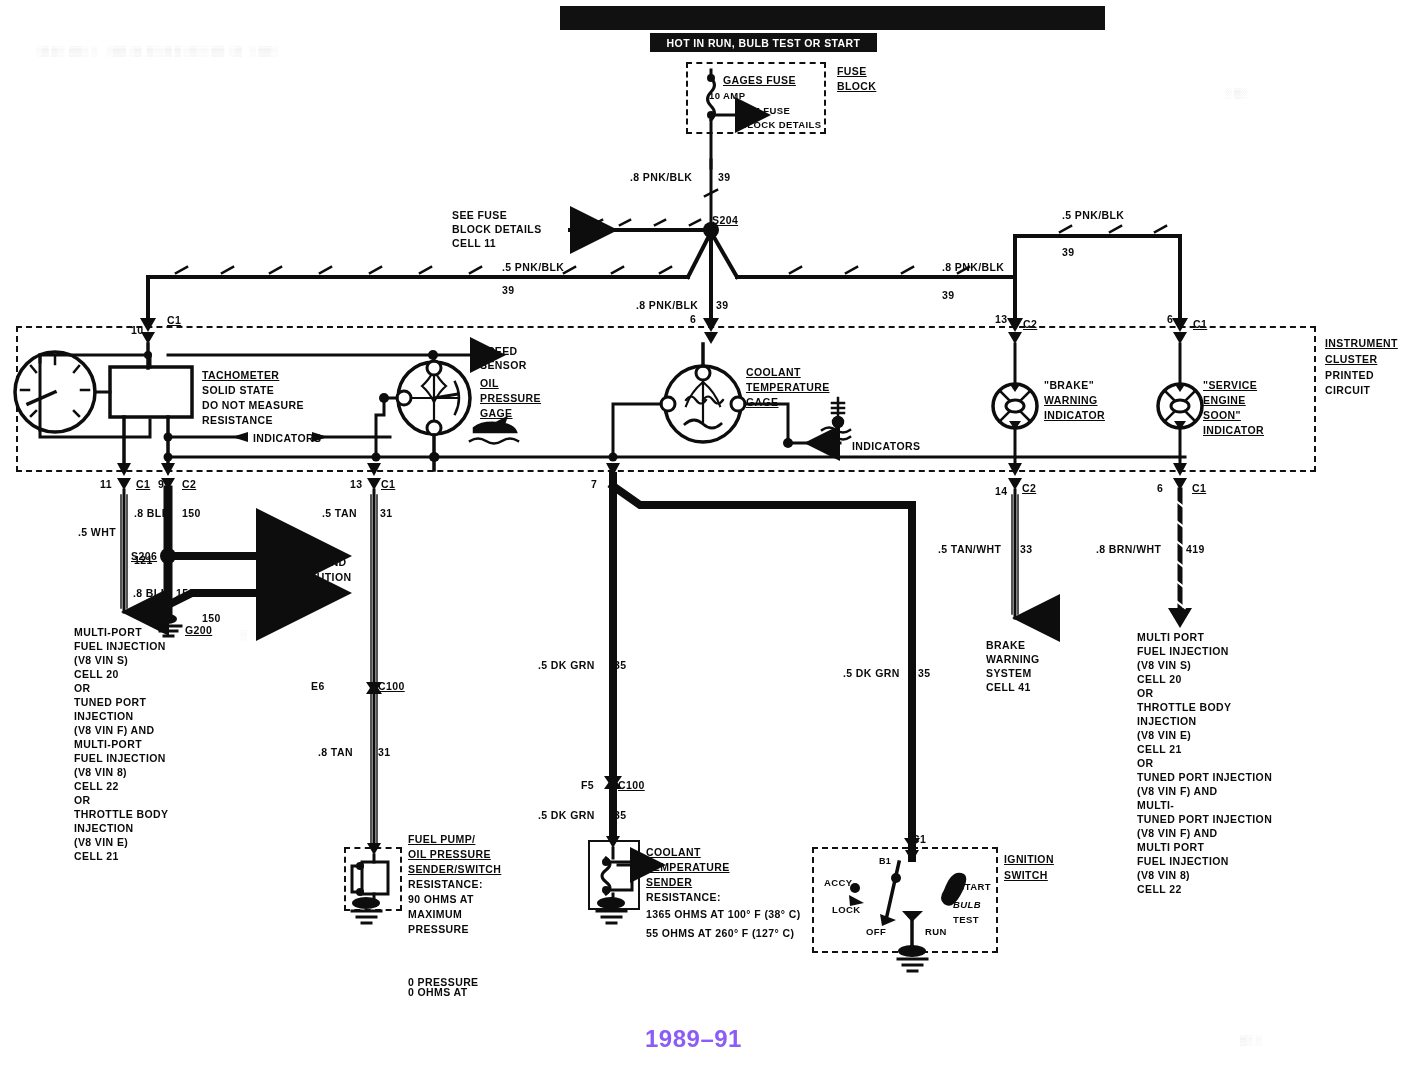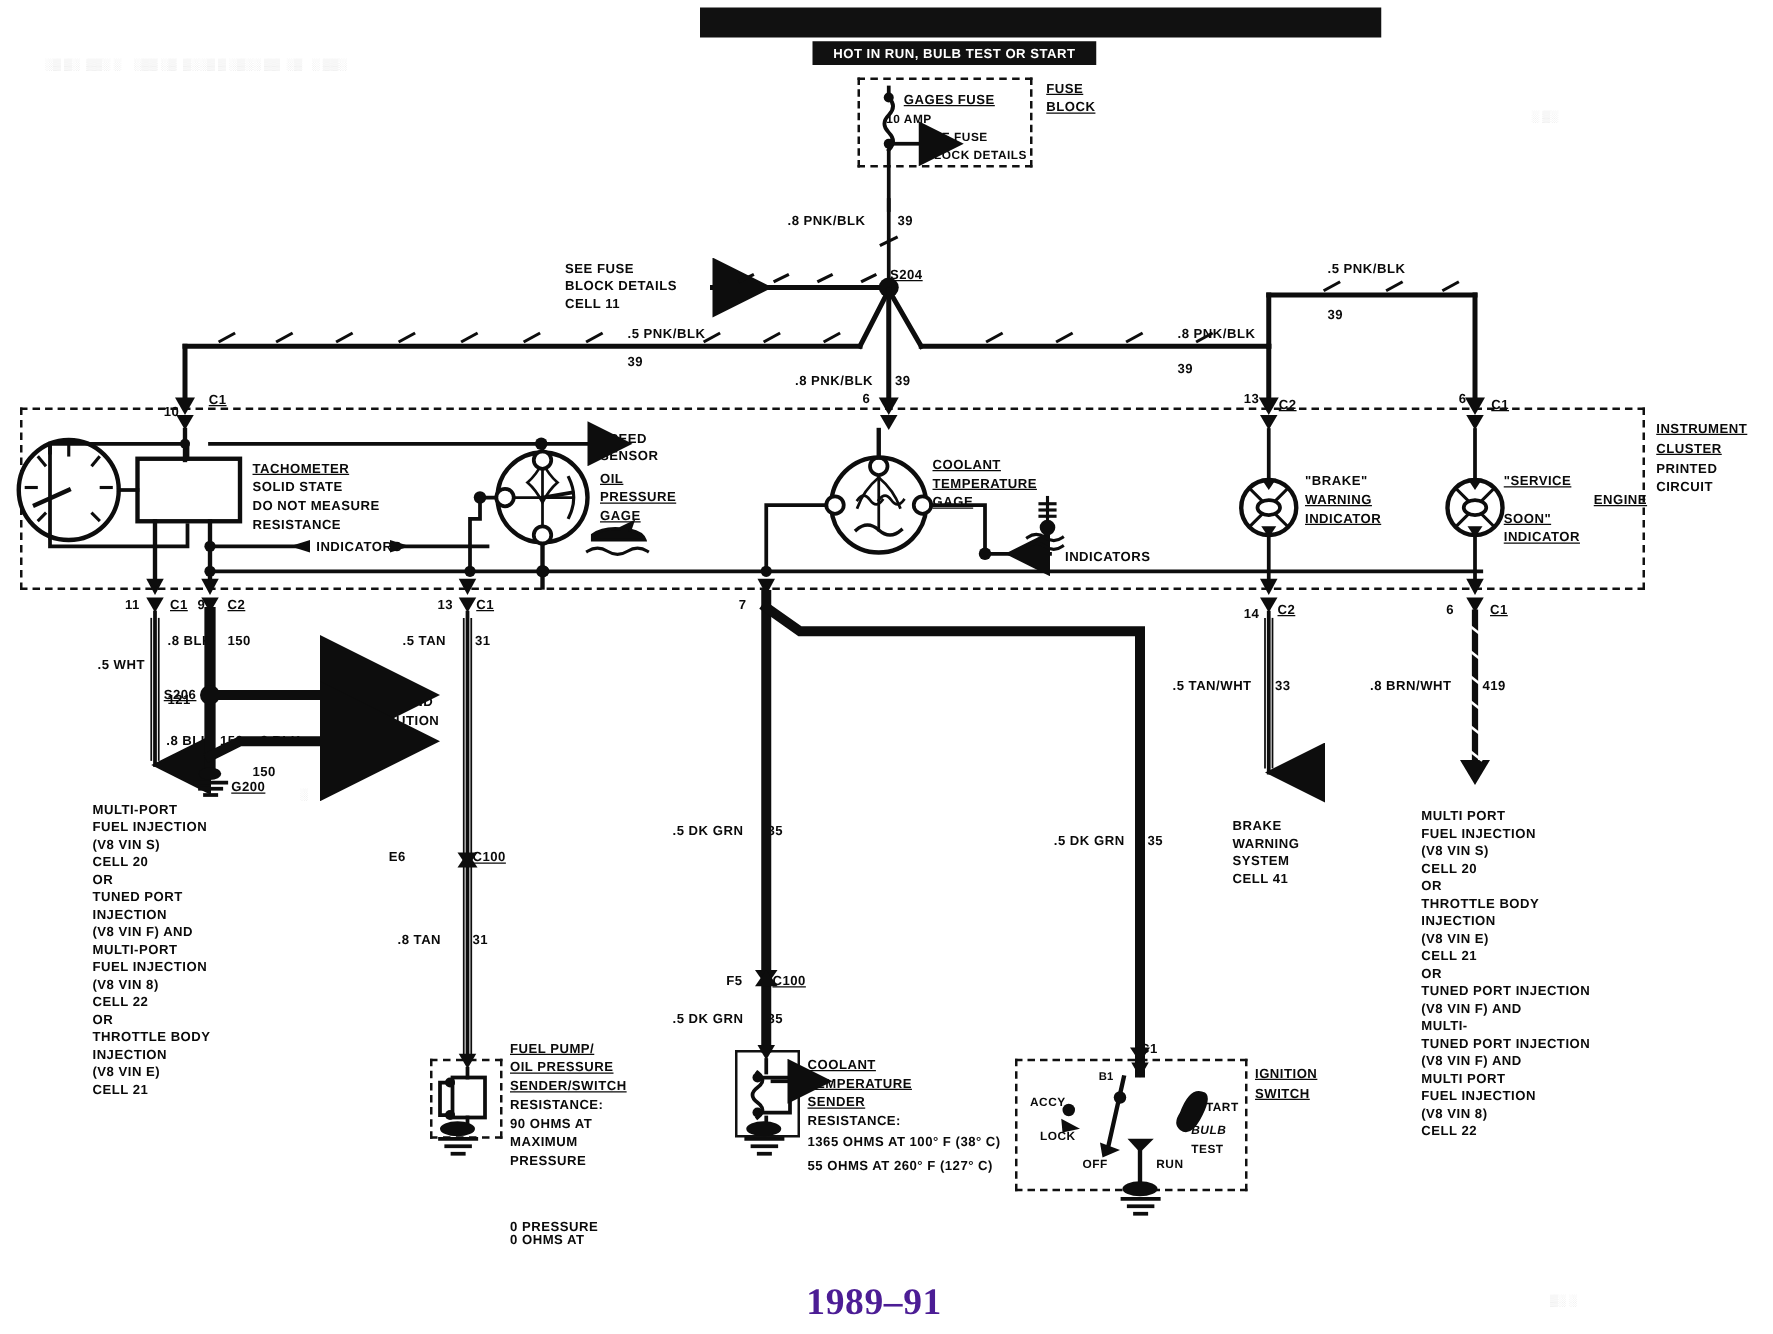--- a/index.html
+++ b/index.html
@@ -13,21 +13,21 @@
     color: #000000;
   }
   #sheet {
     position: relative;
     width: 1418px;
     height: 1067px;
     overflow: hidden;
     background: #ffffff;
   }
   
-  .abs { position: absolute; margin-top: 16px; }
+  .abs { position: absolute; }
   .lbl {
     position: absolute;
     font-family: "Liberation Sans", sans-serif;
     font-weight: bold;
     font-size: 10.5px;
     line-height: 14px;
     letter-spacing: 0.4px;
     color: #0a0a0a;
     white-space: pre;
   }
@@ -38,25 +38,25 @@
     position: absolute;
     font-family: "Liberation Sans", sans-serif;
     font-weight: bold;
     font-size: 25px;
     letter-spacing: .2px;
     color: #111;
     white-space: pre;
   }
   .footer {
     position: absolute;
-    font-family: Liberation Serif, serif;
+    font-family: Liberation Sans, sans-serif;
     font-weight: bold;
-    font-size: 30px;
+    font-size: 24px;
     letter-spacing: .5px;
-    color: #4c1d95;
+    color: #8b5cf6;
     white-space: pre;
   }
   .blackbar {
     position: absolute;
     background: #111;
   }
   .hotbanner {
     position: absolute;
     background: #111;
     color: #fff;
@@ -170,21 +170,21 @@
 
   <div class="lbl u" style="left:746px; top:365px;">COOLANT</div>
   <div class="lbl u" style="left:746px; top:380px;">TEMPERATURE</div>
   <div class="lbl u" style="left:746px; top:395px;">GAGE</div>
 
   <div class="lbl" style="left:1044px; top:378px;">"BRAKE"</div>
   <div class="lbl u" style="left:1044px; top:393px;">WARNING</div>
   <div class="lbl u" style="left:1044px; top:408px;">INDICATOR</div>
 
   <div class="lbl u" style="left:1203px; top:378px;">"SERVICE</div>
-  <div class="lbl u" style="left:1275px; top:393px;">ENGINE</div>
+  <div class="lbl u" style="left:1203px; top:393px;">ENGINE</div>
   <div class="lbl u" style="left:1203px; top:408px;">SOON"</div>
   <div class="lbl u" style="left:1203px; top:423px;">INDICATOR</div>
 
   <div class="lbl" style="left:253px; top:431px;">INDICATORS</div>
   <div class="lbl" style="left:852px; top:439px;">INDICATORS</div>
 
   <div class="lbl tiny" style="left:432px; top:374px;">L</div>
   <div class="lbl tiny" style="left:430px; top:420px;">H</div>
   <div class="lbl tiny" style="left:679px; top:410px;">H</div>
   <div class="lbl tiny" style="left:724px; top:410px;">C</div>

